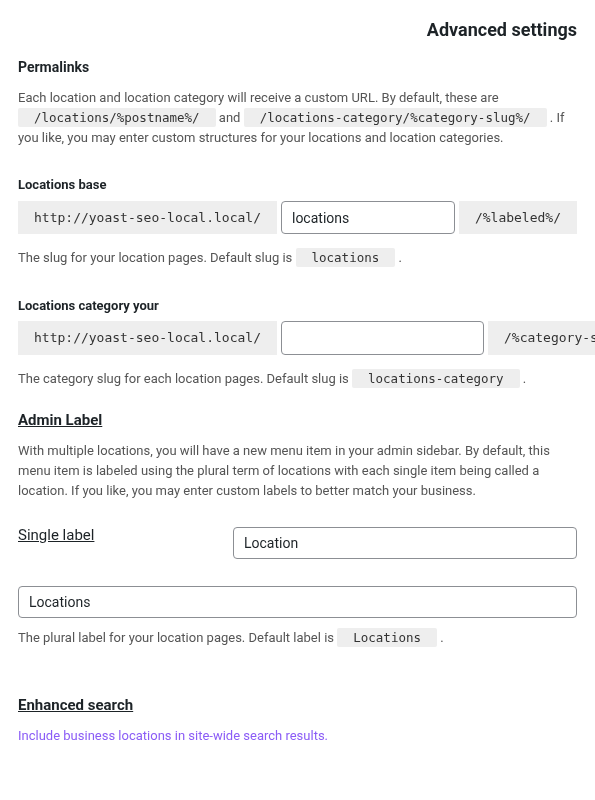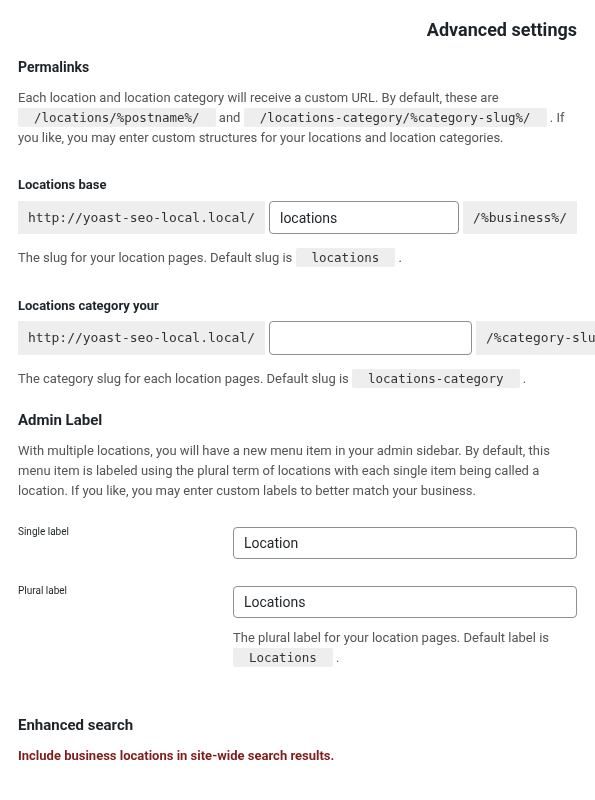--- a/index.html
+++ b/index.html
@@ -28,20 +28,21 @@
       font-weight: 700;
       margin-bottom: 10px;
       margin-top: 4px;
       color: #1d2327;
     }
     .section-h3 {
       font-size: 15px;
       font-weight: 700;
       margin-top: 20px;
       margin-bottom: 10px;
+      text-decoration: underline;
     }
     p {
       color: #555;
       margin-bottom: 14px;
       line-height: 1.55;
     }
     .field-label {
       font-weight: 700;
       font-size: 13px;
       color: #1d2327;
@@ -57,21 +58,21 @@
       color: #333;
       border-radius: 2px;
     }
     .url-row {
       display: flex;
       align-items: stretch;
       margin-bottom: 14px;
     }
     .url-prefix, .url-suffix {
       background: #eeeeee;
-      padding: 7px 10px;
+      padding: 7px 16px;
       font-family: Menlo, Consolas, monospace;
       font-size: 13px;
       color: #333;
       display: flex;
       align-items: center;
       white-space: nowrap;
     }
     .url-input {
       flex: 1;
       border: 1px solid #8c8f94;
@@ -99,21 +100,22 @@
     .label-row {
       display: flex;
       align-items: flex-start;
       margin-bottom: 6px;
     }
     .label-left {
       width: 215px;
       flex-shrink: 0;
       padding-top: 8px;
       color: #1d2327;
-      font-size: 10px;
+      font-size: 15px;
+      text-decoration: underline;
     }
     .label-right {
       flex: 1;
       margin-top: 11px;
     }
     .text-input {
       width: 100%;
       border: 1px solid #8c8f94;
       border-radius: 4px;
       padding: 7px 10px;
@@ -122,22 +124,22 @@
       color: #1d2327;
       margin-bottom: 10px;
     }
     .sub-help {
       color: #555;
       font-size: 13px;
       margin-bottom: 26px;
       line-height: 1.55;
     }
     .bold-statement {
-      font-weight: 700;
-      color: #7f1d1d;
+      font-weight: 400;
+      color: #8b5cf6;
       font-size: 13px;
       margin-bottom: 14px;
       margin-top: 4px;
     }
   </style>
 </head>
 <body>
 
 <h2>Advanced settings</h2>
 
@@ -148,21 +150,21 @@
   <code class="inline-code">/locations/%postname%/</code>
   <span> and </span>
   <code class="inline-code">/locations-category/%category-slug%/</code>
   <span> . If you like, you may enter custom structures for your locations and location categories.</span>
 </p>
 
 <span class="field-label">Locations base</span>
 <div class="url-row">
   <span class="url-prefix">http://yoast-seo-local.local/</span>
   <input type="text" class="url-input" value="locations" style="">
-  <span class="url-suffix">/%business%/</span>
+  <span class="url-suffix">/%labeled%/</span>
 </div>
 <p class="help-text">
   <span>The slug for your location pages. Default slug is </span>
   <code class="inline-code">locations</code>
   <span> .</span>
 </p>
 
 <span class="field-label">Locations category your</span>
 <div class="url-row">
   <span class="url-prefix">http://yoast-seo-local.local/</span>
@@ -179,21 +181,20 @@
 <p>With multiple locations, you will have a new menu item in your admin sidebar. By default, this menu item is labeled using the plural term of locations with each single item being called a location. If you like, you may enter custom labels to better match your business.</p>
 
 <div class="label-row">
   <div class="label-left">Single label</div>
   <div class="label-right">
     <input type="text" class="text-input" value="Location" style="">
   </div>
 </div>
 
 <div class="label-row">
-  <div class="label-left">Plural label</div>
   <div class="label-right">
     <input type="text" class="text-input" value="Locations" style="">
     <div class="sub-help">
       <span>The plural label for your location pages. Default label is </span>
       <code class="inline-code">Locations</code>
       <span> .</span>
     </div>
   </div>
 </div>
 

